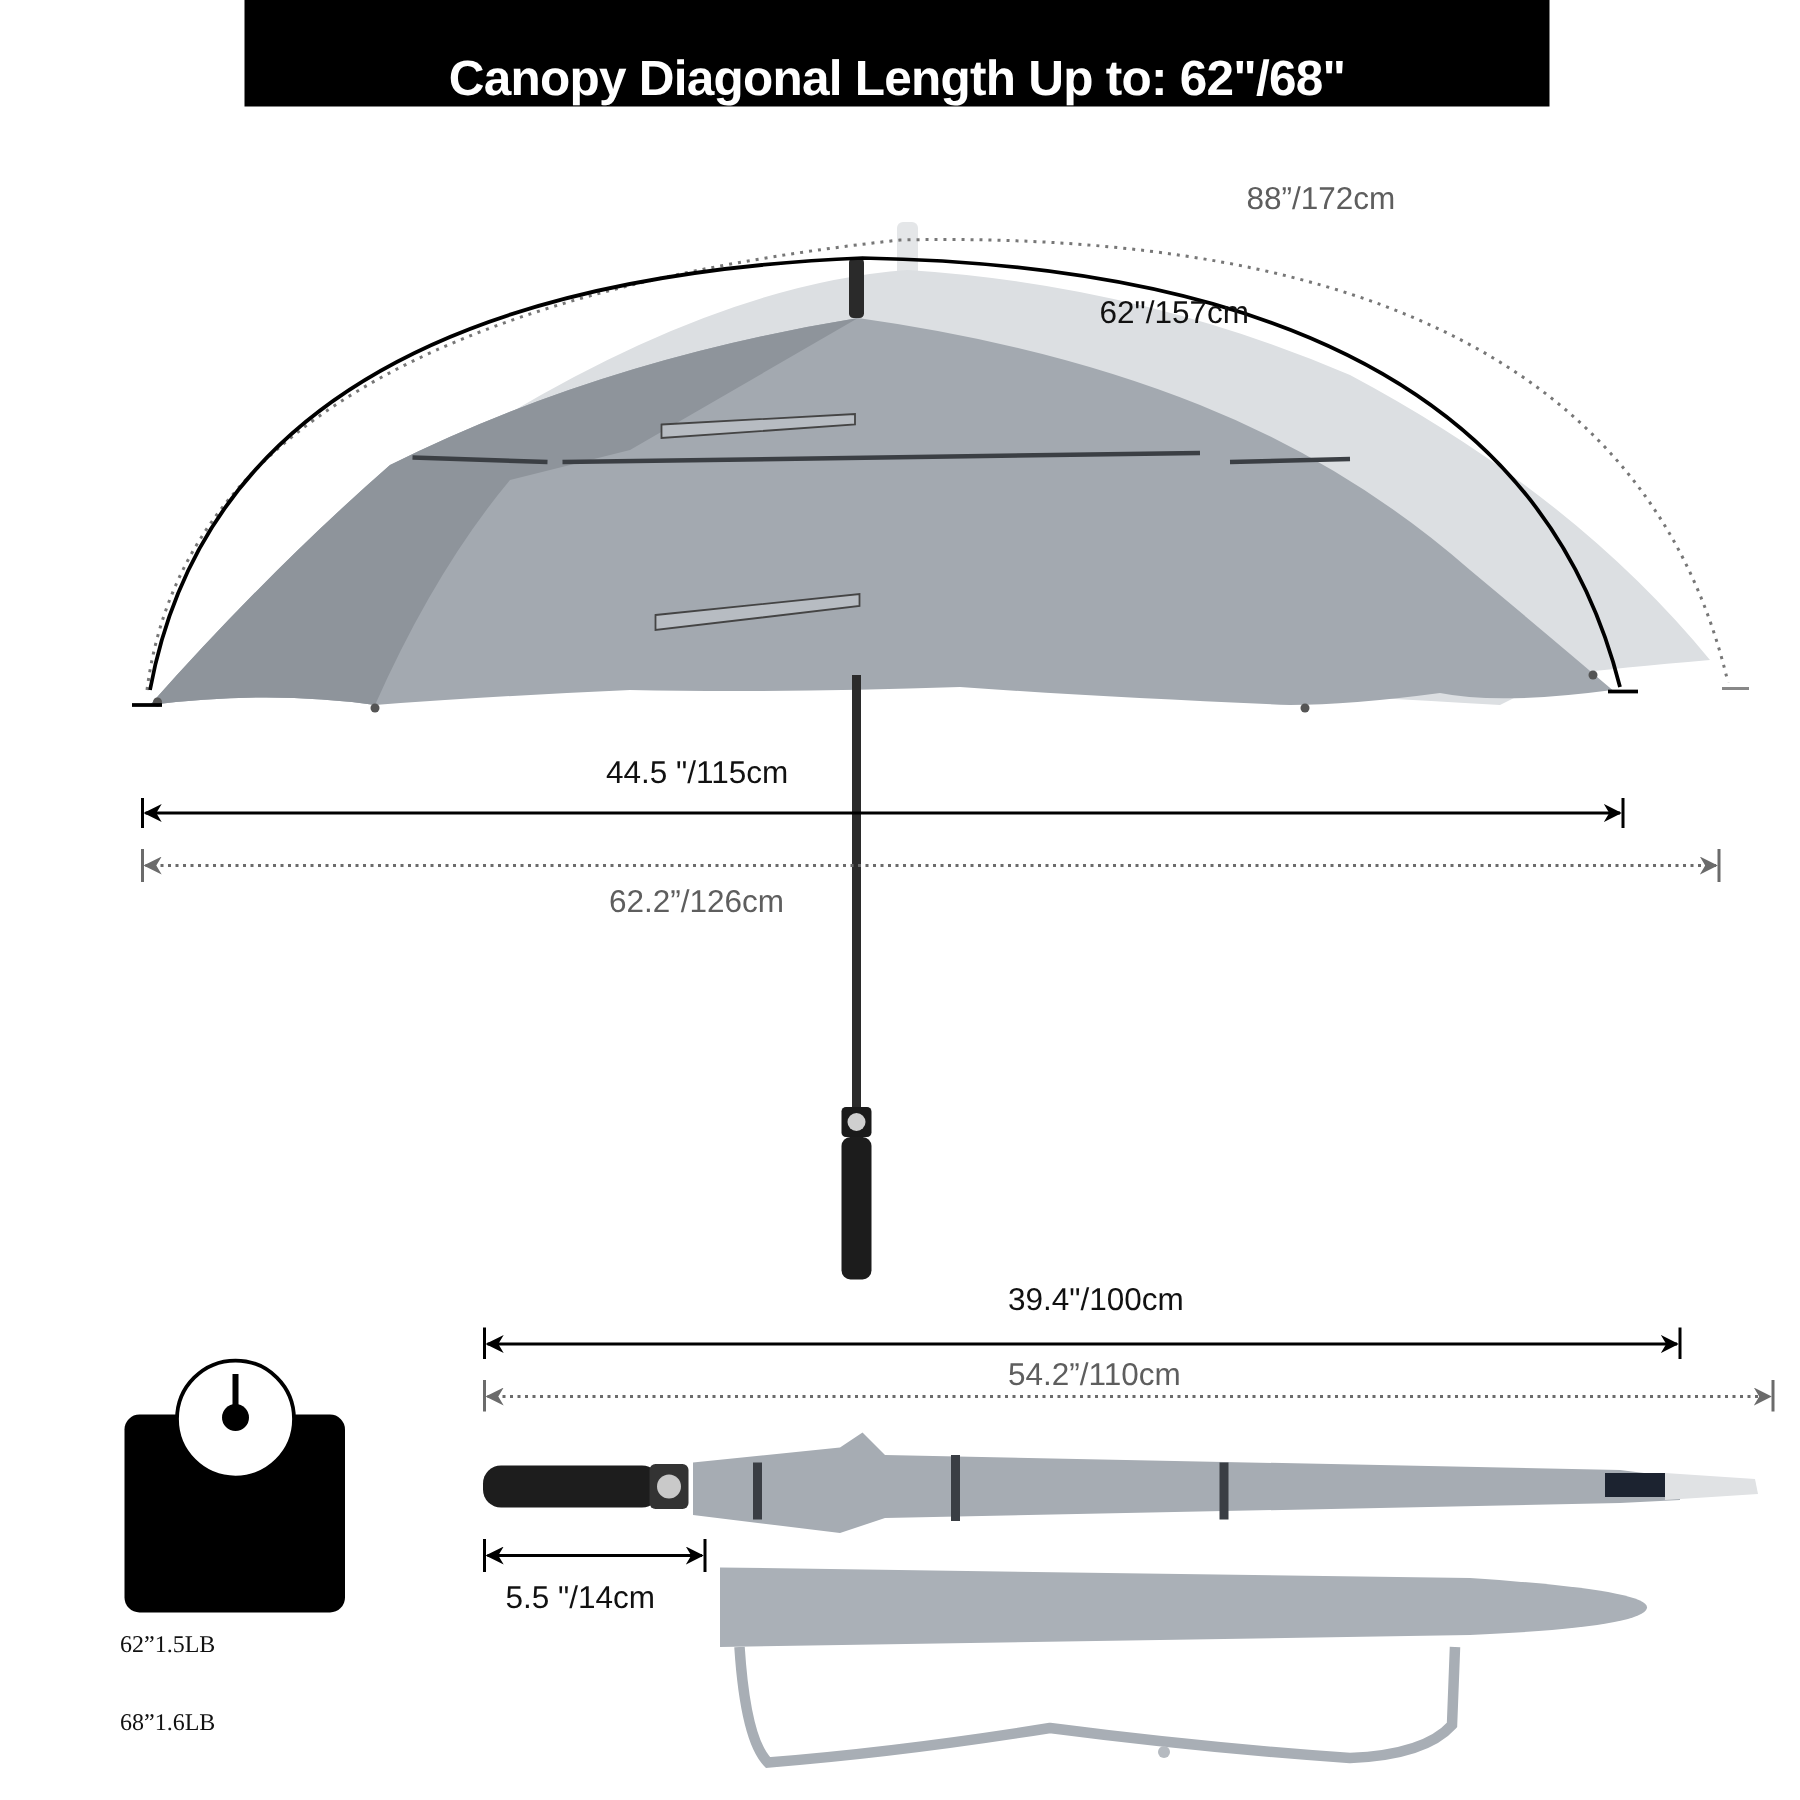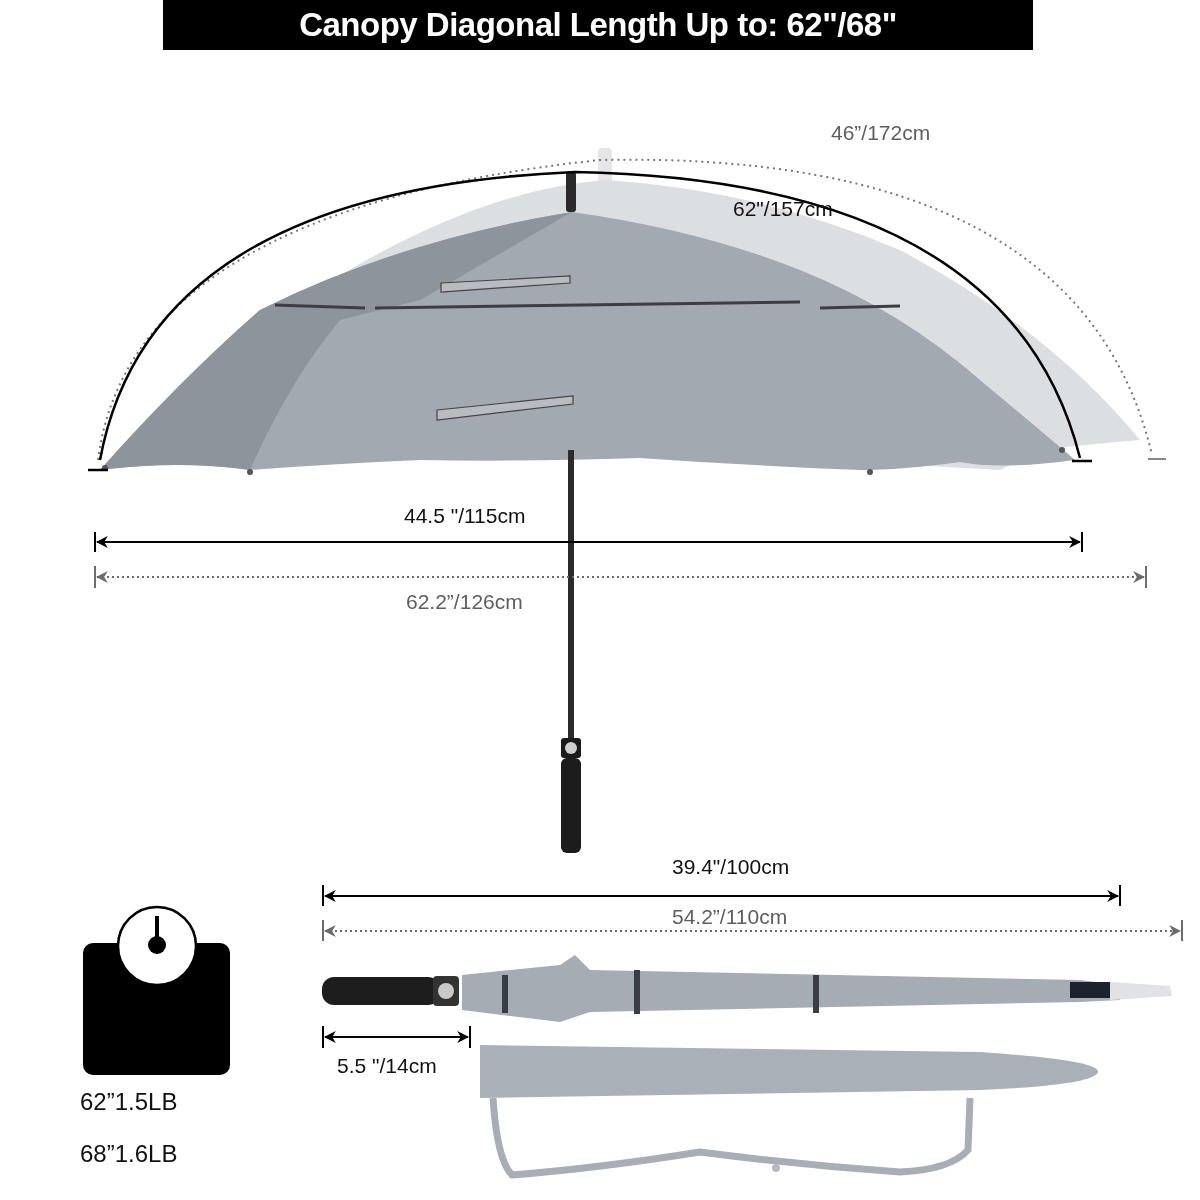--- a/index.html
+++ b/index.html
@@ -1,23 +1,23 @@
 <!DOCTYPE html>
 <html><head>
 <meta charset="utf-8">
 <style>
   html, body { margin:0; padding:0; background:#ffffff; }
   body { width:1200px; height:1200px; position:relative; overflow:hidden; font-family:"Liberation Sans", sans-serif; }
-  .title-bar { position:absolute; left:163px; top:0; width:870px; height:50px; background:#000; display:flex; align-items:center; justify-content:center; }
+  .title-bar { position:absolute; left:163px; top:0; width:870px; height:71px; background:#000; display:flex; align-items:flex-end; justify-content:center; }
   .title-text { color:#fff; font-weight:bold; font-size:33px; letter-spacing:-0.5px; font-family:"Liberation Sans", sans-serif; }
   svg.canvas { position:absolute; left:0; top:0; }
   .lbl { position:absolute; font-family:"Liberation Sans", sans-serif; font-size:21px; white-space:nowrap; }
   .lbl.dark { color:#111; }
   .lbl.grey { color:#5e5e5e; }
-  .weight { position:absolute; left:80px; font-size:24px; color:#111; font-family:Liberation Sans, sans-serif; }
+  .weight { position:absolute; left:80px; font-size:16px; color:#111; font-family:Liberation Serif, serif; }
 </style>
 </head>
 <body>
 
 <div class="title-bar">
   <span class="title-text">Canopy Diagonal Length Up to: 62"/68"</span>
 </div>
 
 <svg class="canvas" width="1200" height="1200" viewBox="0 0 1200 1200">
   <defs>
@@ -107,21 +107,21 @@
   </g>
 
   <g>
     <rect x="83" y="943" width="147" height="132" rx="10" fill="#000"></rect>
     <circle cx="157" cy="946" r="39" fill="#fff" stroke="#000" stroke-width="2.5"></circle>
     <rect x="155" y="916" width="4" height="30" fill="#000"></rect>
     <circle cx="157" cy="945" r="9" fill="#000"></circle>
   </g>
 </svg>
 
-<span class="lbl grey" style="left:831px; top:121px; font-size:21px;">46”/172cm</span>
+<span class="lbl grey" style="left:831px; top:121px; font-size:21px;">88”/172cm</span>
 <span class="lbl dark" style="left:733px; top:197px; font-size:21px;">62"/157cm</span>
 <span class="lbl dark" style="left:404px; top:504px;">44.5 "/115cm</span>
 <span class="lbl grey" style="left:406px; top:590px;">62.2”/126cm</span>
 <span class="lbl dark" style="left:672px; top:855px;">39.4"/100cm</span>
 <span class="lbl grey" style="left:672px; top:905px;">54.2”/110cm</span>
 <span class="lbl dark" style="left:337px; top:1054px;">5.5 "/14cm</span>
 
 <span class="weight" style="top:1088px;">62”1.5LB</span>
 <span class="weight" style="top:1140px;">68”1.6LB</span>
 

